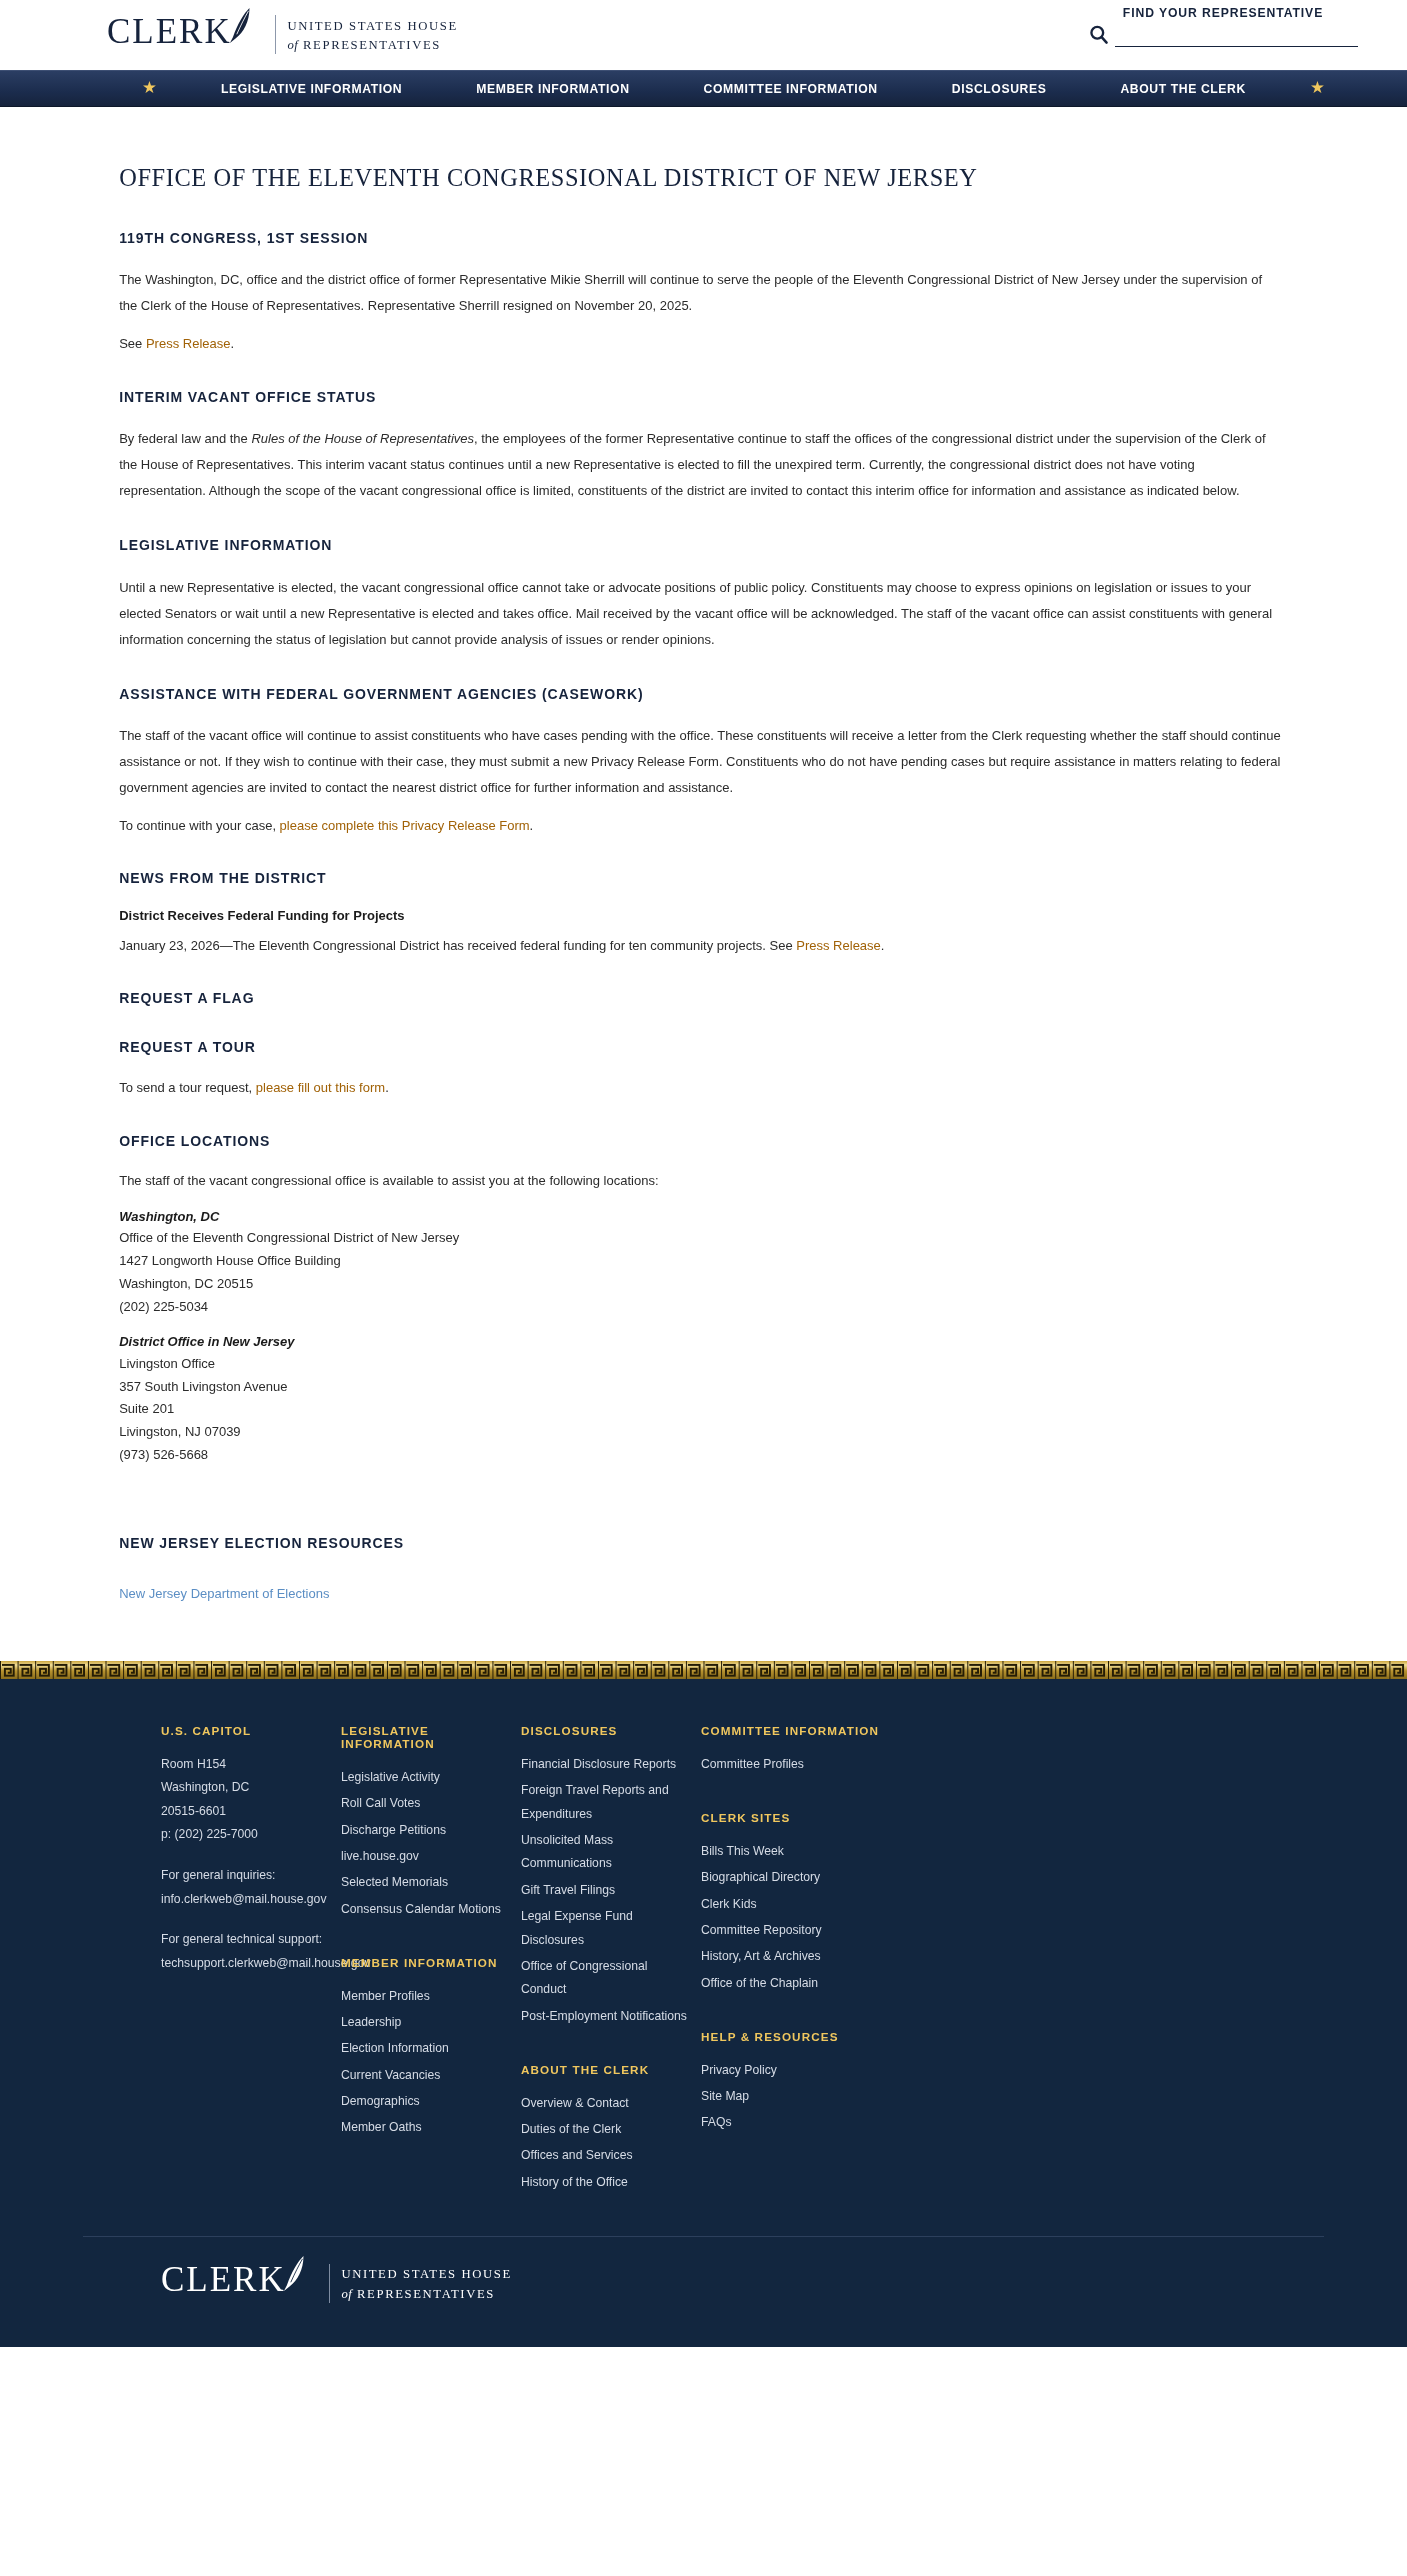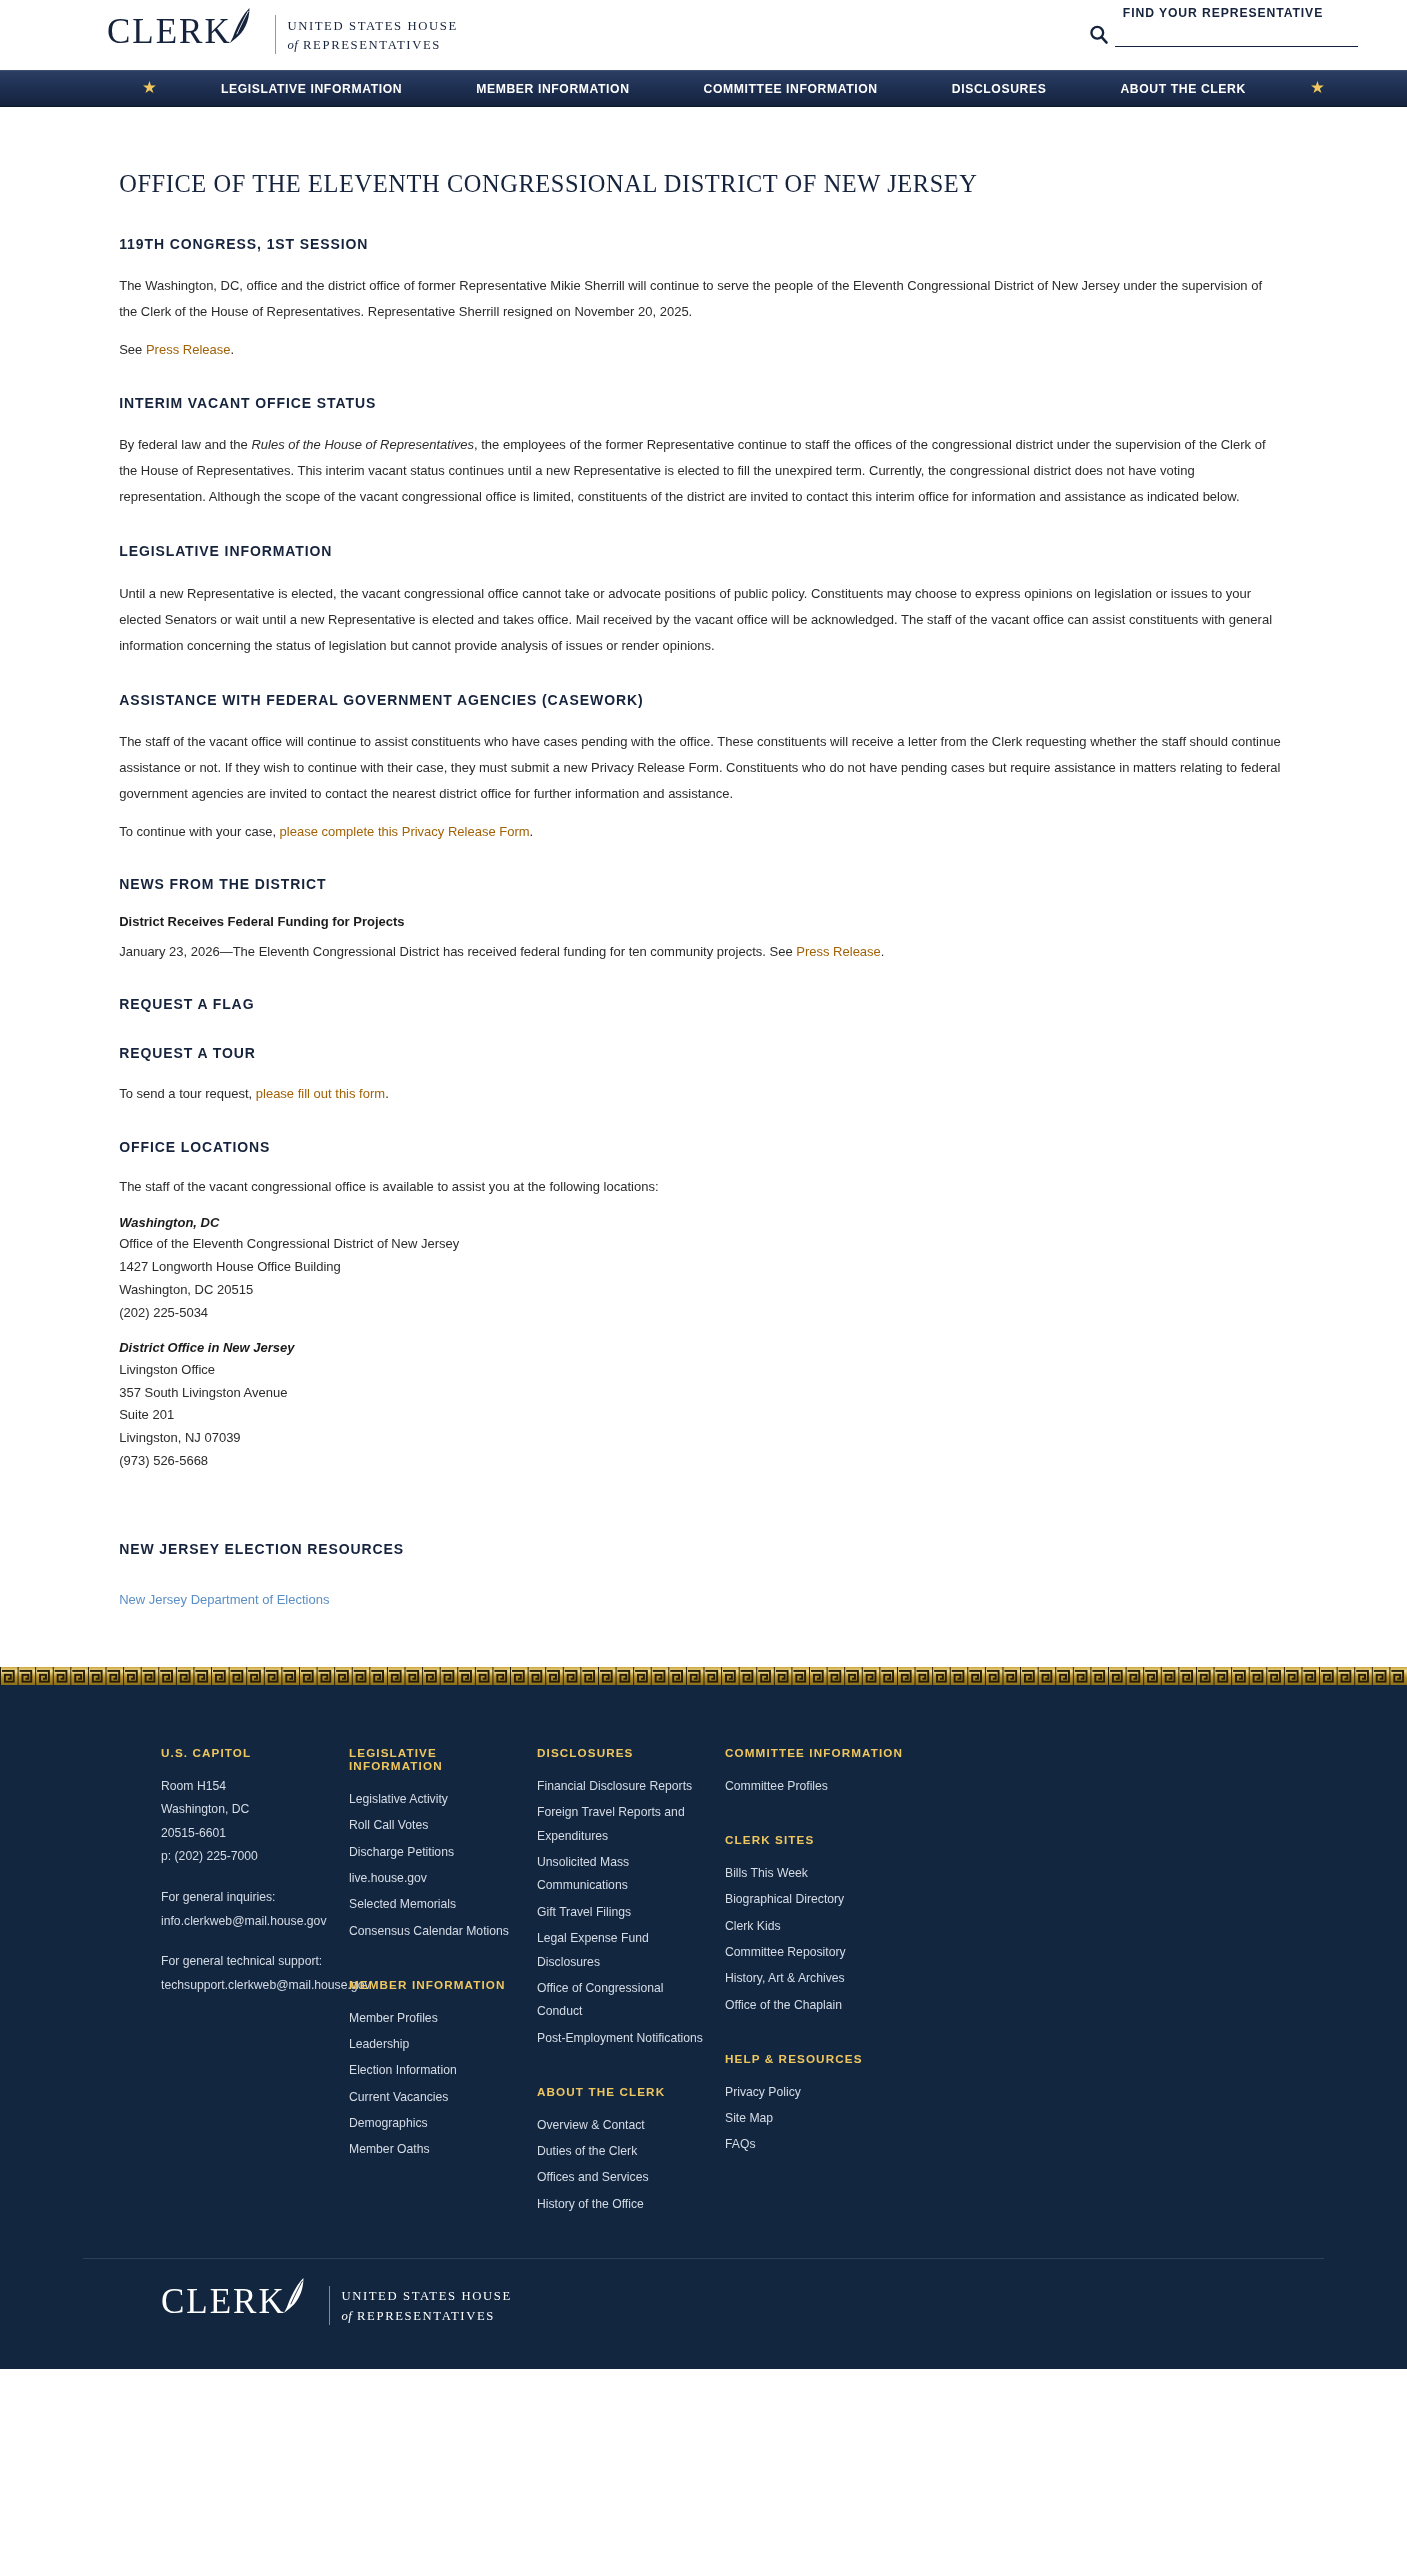--- a/index.html
+++ b/index.html
@@ -125,21 +125,21 @@
     font-weight: bold;
     letter-spacing: 0.6px;
     text-decoration: none;
     padding: 0 37px;
     white-space: nowrap;
   }
 
   
   .content {
     width: 1407px;
-    padding: 12px 0 59px 0;
+    padding: 6px 0 59px 0;
   }
   .wrap {
     width: 1192px;
     margin: 0 auto;
     padding-left: 11.7px;
   }
   h1.page-title {
     font-family: "Liberation Serif", serif;
     font-size: 24.4px;
     font-weight: 400;
@@ -211,24 +211,24 @@
   }
   .greek-key svg { display: block; }
 
   
   .site-footer {
     background: #12263f;
     padding: 45px 0 0 0;
   }
   .footer-grid {
     width: 1241px;
-    margin: 16px auto;
+    margin: 0 auto;
     display: grid;
     grid-template-columns: 176px 176px 176px 215px;
-    column-gap: 12px;
+    column-gap: 4px;
     padding-left: 78px;
   }
   .fcol { padding-right: 9.8px; }
   .fhead {
     color: #f0c75e;
     font-size: 11.7px;
     font-weight: bold;
     letter-spacing: 1.1px;
     margin-bottom: 15.6px;
     text-transform: uppercase;

